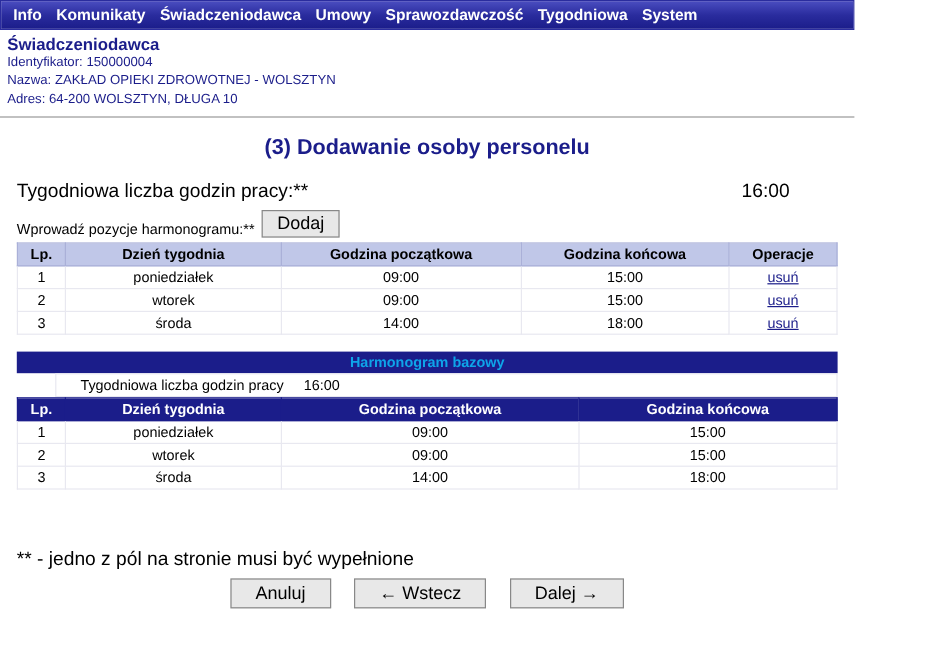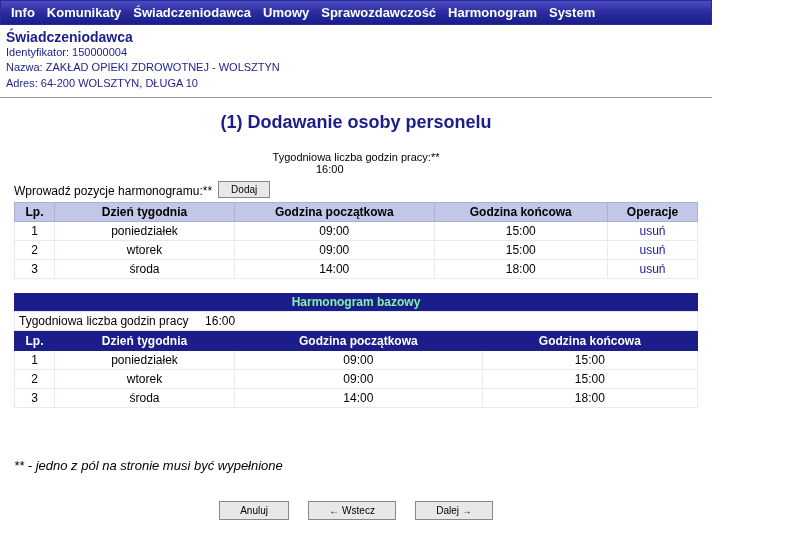--- a/index.html
+++ b/index.html
@@ -51,33 +51,32 @@
     font-weight: bold;
   }
   .body-area {
     padding: 0 14px 10px 14px;
   }
   .row {
     display: flex;
     justify-content: space-between;
     margin-bottom: 6px;
     align-items: center;
-    font-size: 11px;
-    flex-direction: column;
+    font-size: 16px;
   }
   .row .left { flex: 1; }
   .row .right { width: 80px; text-align: left; }
   .add-row {
     display: flex;
     align-items: flex-end;
     margin-bottom: 4px;
   }
   .btn {
     font-family: Verdana, Arial, sans-serif;
-    font-size: 10px;
+    font-size: 15px;
     padding: 2px 12px;
     background: #e8e8e8;
     border: 1px solid #888;
     cursor: pointer;
     margin-left: 6px;
   }
   .btn-lg {
     padding: 3px 20px;
     margin: 0 8px;
   }
@@ -96,35 +95,37 @@
     color: #000;
   }
   table.grid td {
     border: 1px solid #e8e8f0;
     text-align: center;
     padding: 2px 4px;
   }
   table.grid td.lp { width: 40px; }
   table.grid a.op {
     color: #1b1d8a;
+    text-decoration: underline;
     cursor: pointer;
   }
   .section-title {
     background: #1b1d8a;
-    color: #86efac;
+    color: #0ea5e9;
     font-weight: bold;
     text-align: center;
     padding: 2px 0;
     margin-top: 4px;
     font-size: 12px;
   }
   .base-hours {
-    padding: 2px 4px;
+    padding: 2px 20px;
     font-size: 12px;
     border: 1px solid #e8e8f0;
+    margin-left: 32px;
   }
   table.grid2 {
     width: 100%;
     border-collapse: collapse;
     font-size: 12px;
   }
   table.grid2 th {
     background: #1b1d8a;
     color: #fff;
     font-weight: bold;
@@ -132,55 +133,54 @@
     padding: 2px 4px;
     border: 1px solid #1b1d8a;
   }
   table.grid2 td {
     border: 1px solid #e8e8f0;
     text-align: center;
     padding: 2px 4px;
   }
   .footnote {
     margin-top: 50px;
-    font-size: 13px;
-    font-style: italic;
+    font-size: 16px;
   }
   .buttons {
     text-align: center;
-    margin-top: 28px;
+    margin-top: 6px;
     padding-bottom: 12px;
   }
   .col-lp { width: 40px; }
   .col-day { width: 180px; }
   .col-ops { width: 90px; margin-top: 48px; }
 </style>
 </head>
 <body>
 
 <div class="container">
 
   <div class="menubar">
     <a>Info</a>
     <a>Komunikaty</a>
     <a>Świadczeniodawca</a>
     <a>Umowy</a>
     <a>Sprawozdawczość</a>
-    <a>Harmonogram</a>
+    <a>Tygodniowa</a>
     <a>System</a>
   </div>
 
   <div class="provider-info">
     <div class="name">Świadczeniodawca</div>
     <div class="line">Identyfikator: 150000004</div>
     <div class="line">Nazwa: ZAKŁAD OPIEKI ZDROWOTNEJ - WOLSZTYN</div>
     <div class="line">Adres: 64-200 WOLSZTYN, DŁUGA 10</div>
   </div>
 
-  <h2 class="page-title">(1) Dodawanie osoby personelu</h2>
+  <h2 class="page-title">(3) Dodawanie osoby personelu</h2>
 
   <div class="body-area">
 
     <div class="row">
       <span class="left">Tygodniowa liczba godzin pracy:**</span>
       <span class="right">16:00</span>
     </div>
 
     <div class="add-row">
       <span>Wprowadź pozycje harmonogramu:**</span>

